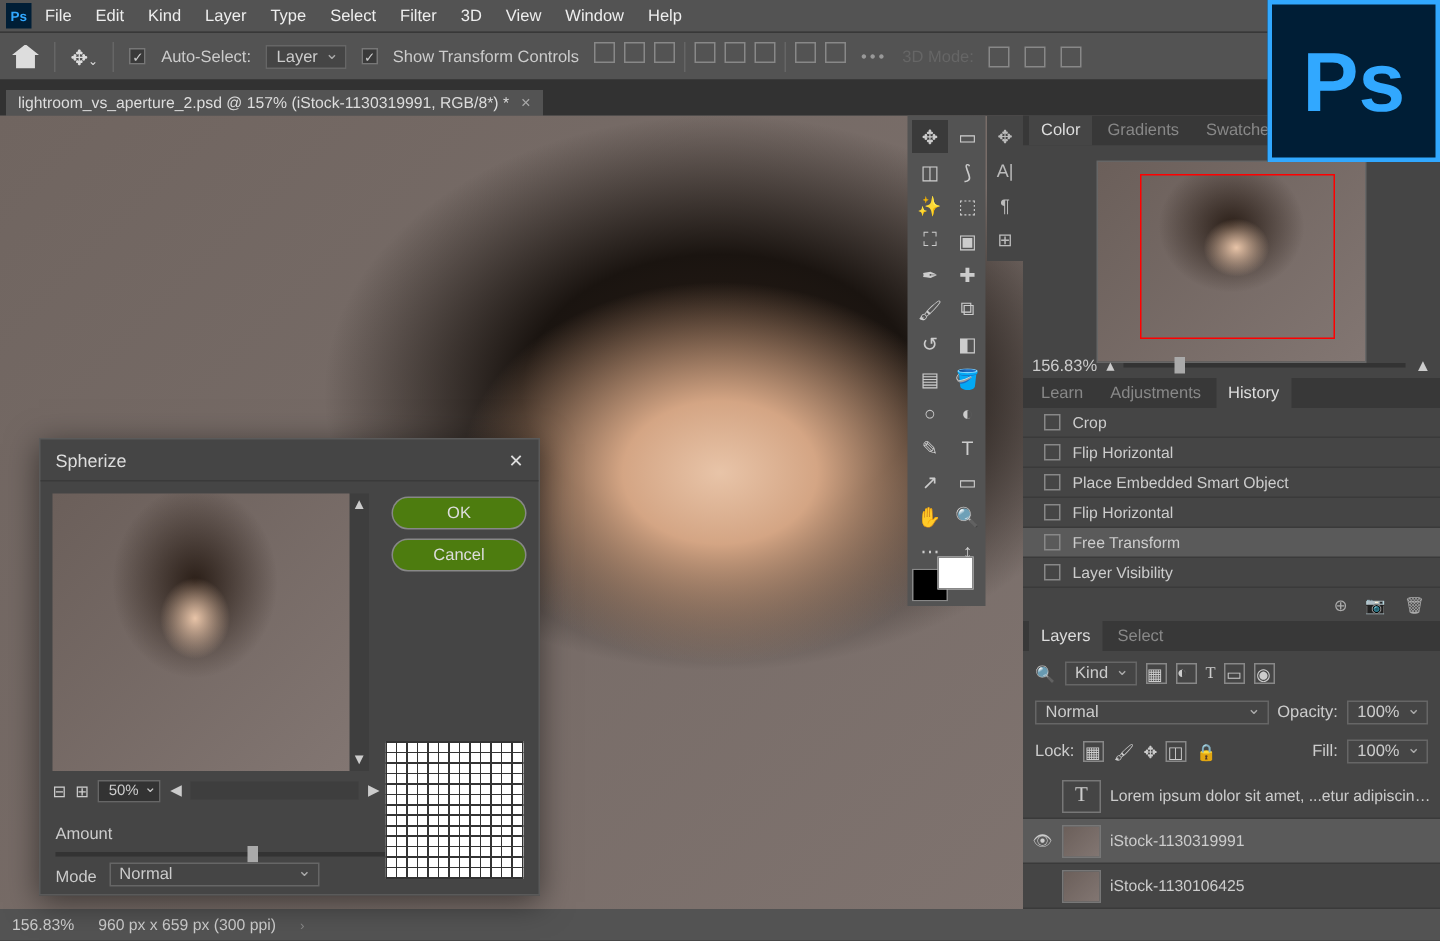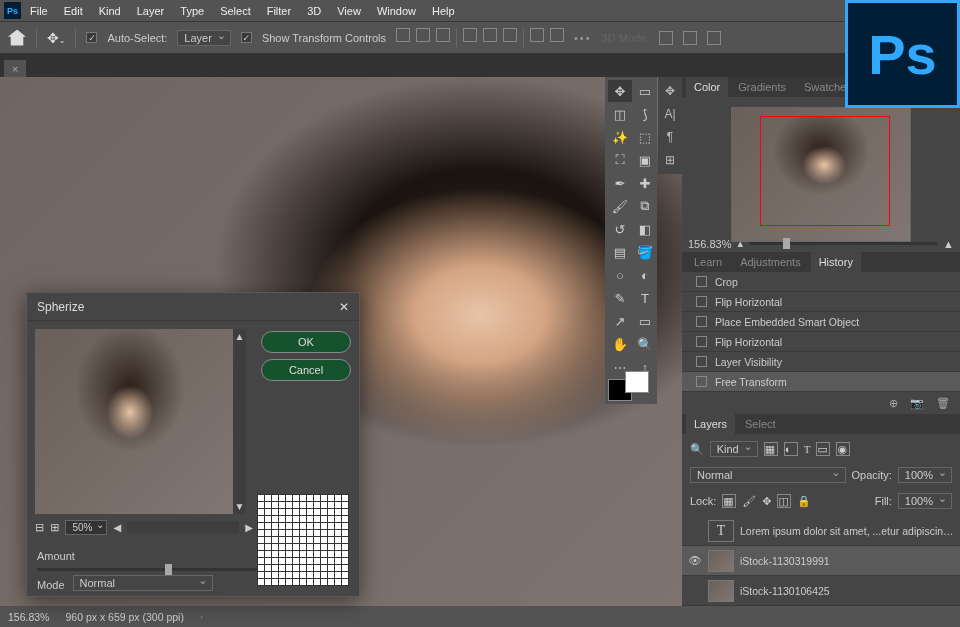--- a/index.html
+++ b/index.html
@@ -64,21 +64,21 @@
 .dialog-body{padding:8px;display:flex;gap:8px}
 .dialog-left{flex:1;display:flex;flex-direction:column;gap:4px}
 .dialog-preview{width:198px;height:185px;background:linear-gradient(135deg,#6b5f5a,#827672);position:relative;overflow:hidden}
 .dialog-preview .dp-portrait{position:absolute;inset:0;background:radial-gradient(ellipse 42% 52% at 48% 45%,#e8c4a8 0%,transparent 28%),radial-gradient(ellipse 58% 72% at 48% 32%,#2b1f18 0%,transparent 48%)}
 .scrollbar-v{width:13px;background:#3e3e3e;display:flex;flex-direction:column;align-items:center;justify-content:space-between;padding:2px 0}
 .sb-arrow{color:#ccc;font-size:10px}
 .dialog-zoom{display:flex;align-items:center;gap:6px;height:18px}
 .zoom-box{background:#333;border:1px solid #666;padding:1px 14px 1px 6px;font-size:10px;position:relative}
 .zoom-box::after{content:"⌄";position:absolute;right:2px;top:-2px}
 .dialog-buttons{display:flex;flex-direction:column;gap:6px;padding:2px 0}
-.dlg-btn{width:90px;height:22px;border:1px solid #888;border-radius:11px;background:#14532d;color:#ddd;display:flex;align-items:center;justify-content:center;font-size:11px}
+.dlg-btn{width:90px;height:22px;border:1px solid #888;border-radius:11px;background:#4d7c0f;color:#ddd;display:flex;align-items:center;justify-content:center;font-size:11px}
 .dialog-bottom{padding:4px 10px;display:flex;gap:12px;align-items:center}
 .amount-input{width:40px;background:#1473e6;color:#fff;border:none;padding:2px 4px;font-size:11px;text-align:left}
 .mode-row{padding:4px 10px;display:flex;align-items:flex-end;gap:8px}
 .grid-preview{position:absolute;right:10px;bottom:10px;width:92px;height:92px;background:#fff}
 .grid-preview::before{content:"";position:absolute;inset:0;background:repeating-linear-gradient(0deg,#333 0,#333 1px,transparent 1px,transparent 7px),repeating-linear-gradient(90deg,#333 0,#333 1px,transparent 1px,transparent 7px)}
 .ps-badge{position:absolute;top:0;right:0;width:115px;height:108px;background:#001e36;border:3px solid #31a8ff;display:flex;align-items:center;justify-content:center;z-index:100}
 .ps-badge span{font-size:56px;font-weight:bold;color:#31a8ff;font-family:sans-serif}
 .mini-icon{width:14px;height:14px;display:inline-block;border:1px solid #888}
 </style>
 </head>
@@ -123,20 +123,21 @@
   </div>
   <span class="dots">•••</span>
   <span class="disabled">3D Mode:</span>
   <span class="disabled mini-icon"></span>
   <span class="disabled mini-icon"></span>
   <span class="disabled mini-icon"></span>
 </div>
 
 <div class="tabbar">
   <div class="doc-tab">
+    <span>lightroom_vs_aperture_2.psd @ 157% (iStock-1130319991, RGB/8*) *</span>
     <span class="x">×</span>
   </div>
 </div>
 
 <div class="workarea">
   <div class="canvas-area">
     <div class="portrait"></div>
   </div>
 
   <div class="vtoolbar" style="left:605px">
@@ -215,27 +216,27 @@
             <span>Flip Horizontal</span>
           </div>
         <div class="hist-row">
             <span class="sq"></span>
             <span>Place Embedded Smart Object</span>
           </div>
         <div class="hist-row">
             <span class="sq"></span>
             <span>Flip Horizontal</span>
           </div>
+        <div class="hist-row sel">
+            <span class="sq"></span>
+            <span>Free Transform</span>
+          </div>
         <div class="hist-row">
             <span class="sq"></span>
             <span>Layer Visibility</span>
-          </div>
-        <div class="hist-row sel">
-            <span class="sq"></span>
-            <span>Free Transform</span>
           </div>
       </div>
       <div class="hist-icons">
         <span>⊕</span>
         <span>📷</span>
         <span>🗑</span>
       </div>
     </div>
 
     <div class="panel-tabs">

